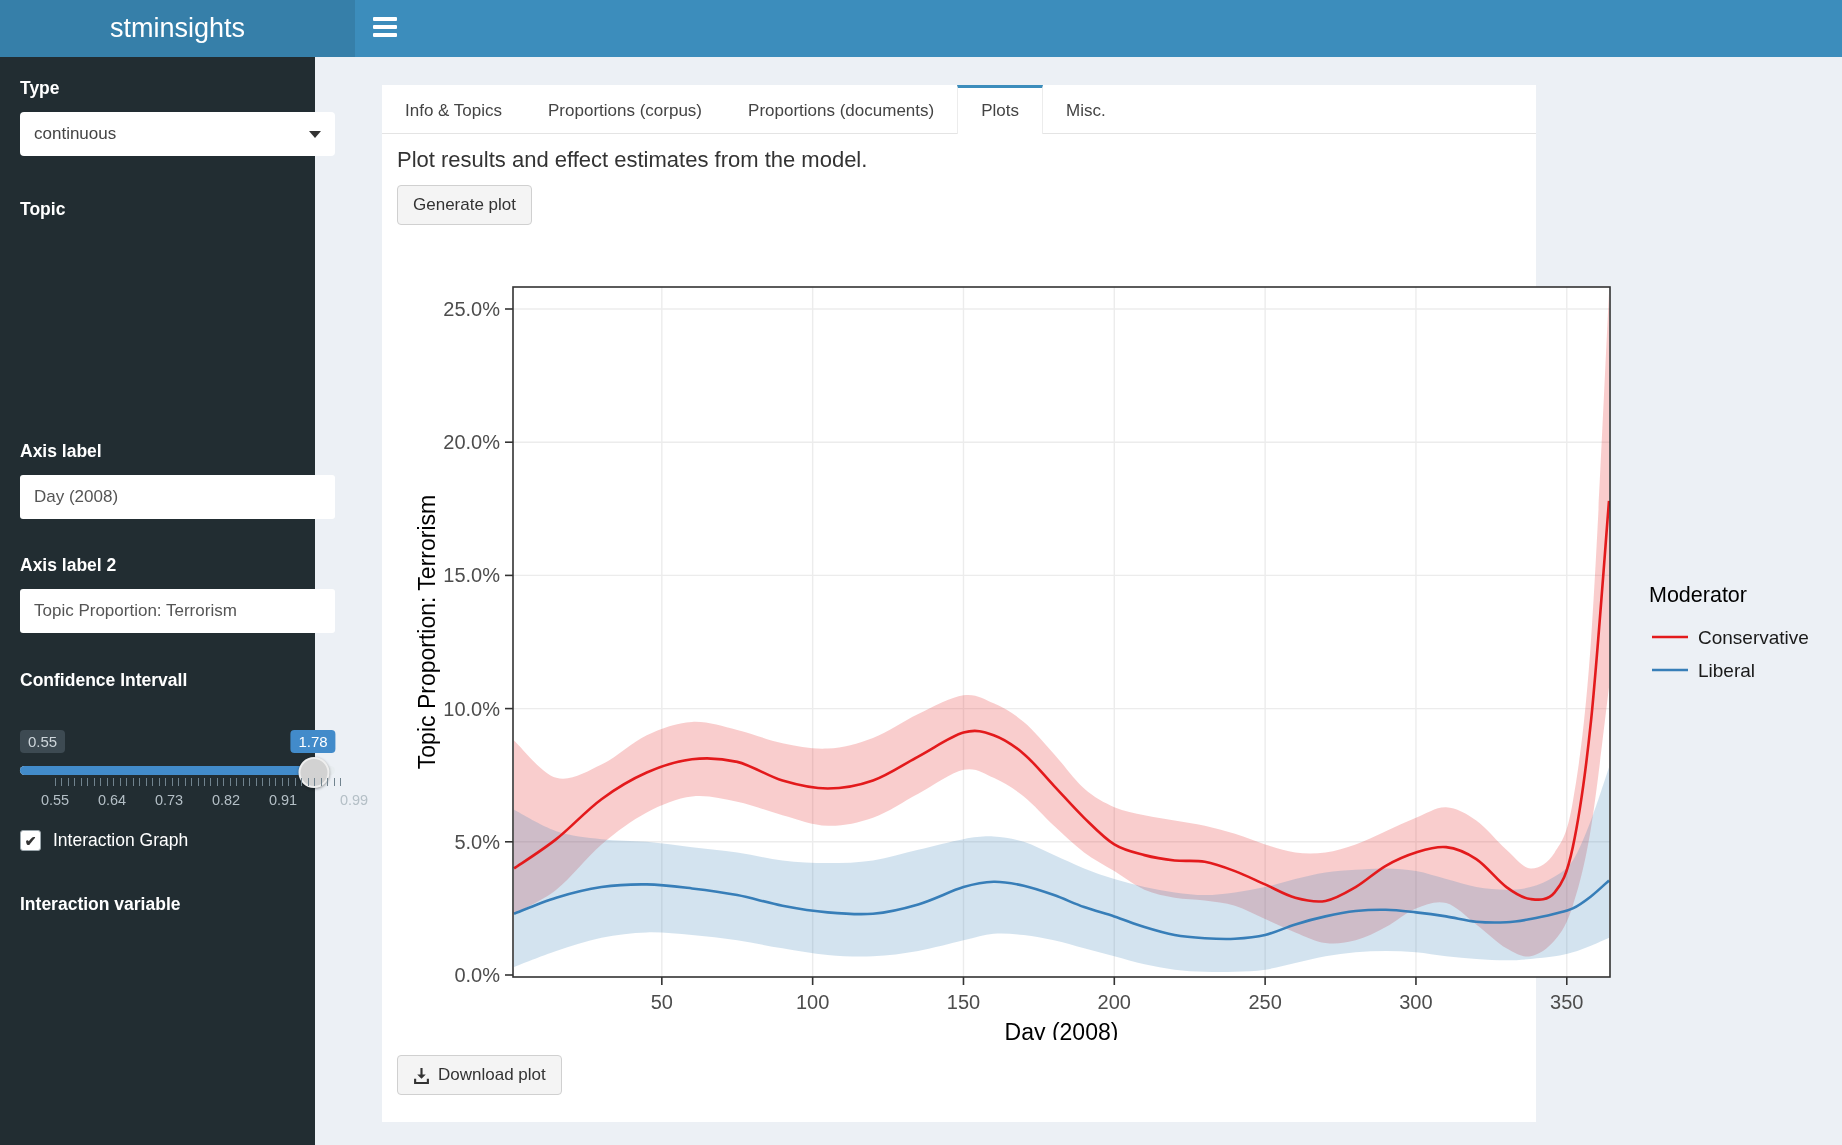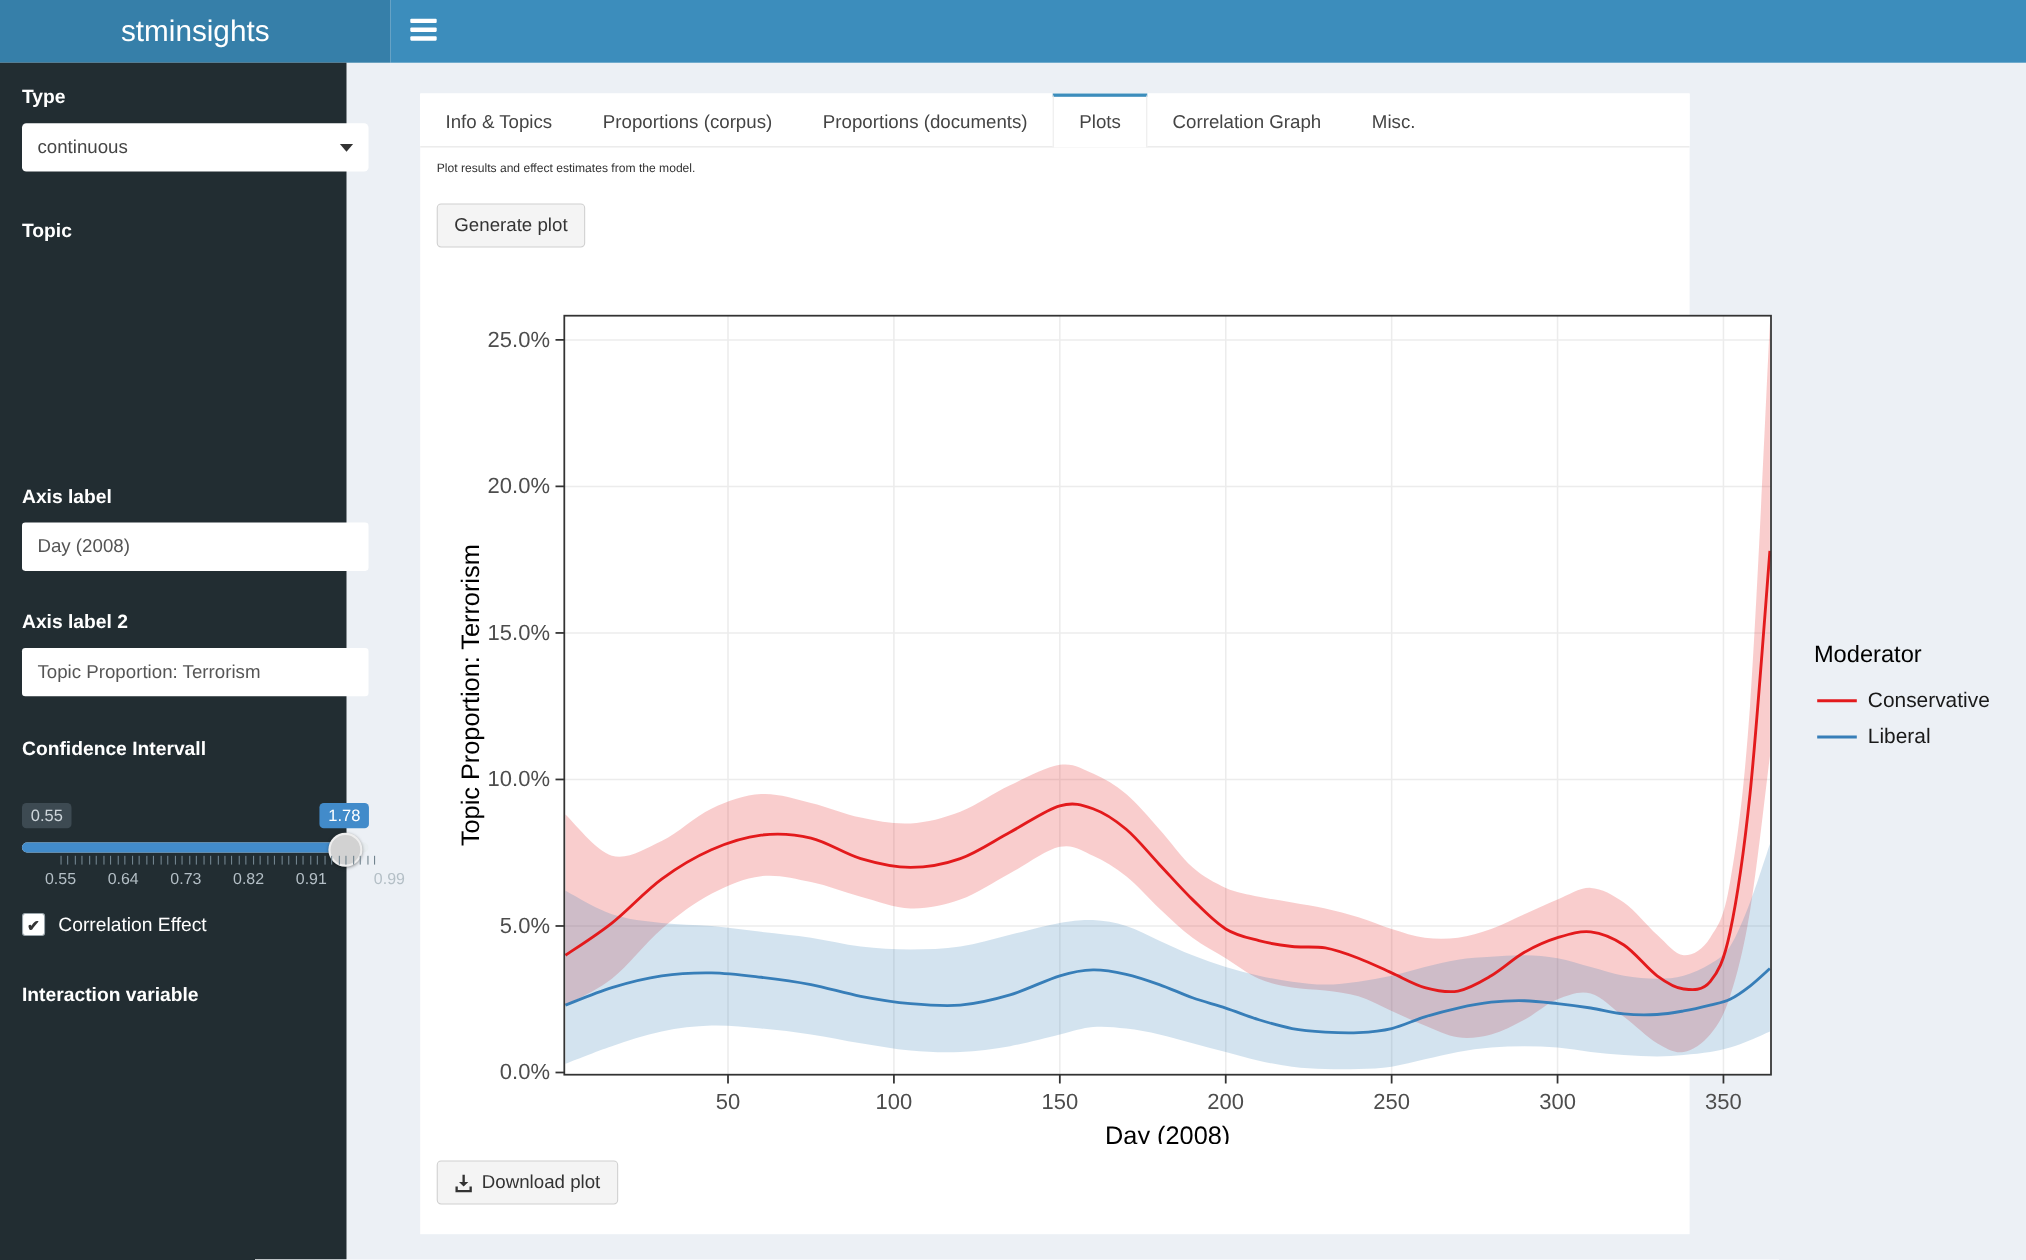--- a/index.html
+++ b/index.html
@@ -40,21 +40,21 @@
          margin-right:12px;display:flex;align-items:center;justify-content:center;
          font-size:14px;color:#333;font-weight:bold;}
   .cbbox.checked::after{content:"\2714";}
   .cbrow span.cblabel{color:#fff;font-size:17.5px;}
   
   .box{position:absolute;left:382px;top:85px;width:1154px;height:1037px;background:#fff;}
   .tabbar{display:flex;height:48px;border-bottom:1px solid #e4e4e4;background:#fff;}
   .tab{display:flex;align-items:center;padding:3px 23px 0 23px;font-size:17px;color:#444;cursor:pointer;}
   .tab.active{border-top:3px solid #3c8dbc;padding-top:0;background:#fff;
               border-left:1px solid #ececec;border-right:1px solid #ececec;margin-bottom:-1px;}
-  .desc{position:absolute;left:15px;top:62px;font-size:11px;color:#333;}
+  .desc{position:absolute;left:15px;top:62px;font-size:22px;color:#333;}
   .btn{display:inline-flex;align-items:center;gap:8px;background:#f4f4f4;border:1px solid #d0d0d0;
        border-radius:4px;font-size:17px;color:#333;padding:9px 15px;cursor:pointer;
        font-family:"Liberation Sans",sans-serif;}
   .gen-btn{position:absolute;left:15px;top:100px;}
   .dl-btn{position:absolute;left:15px;top:970px;}
   #plot{position:absolute;left:0;top:155px;}
 </style>
 </head>
 <body>
 
@@ -153,35 +153,34 @@
           <span class="glabel" style="left: 114px;">0.73</span>
           <span class="glabel" style="left: 171px;">0.82</span>
           <span class="glabel" style="left: 228px;">0.91</span>
           <span class="glabel" style="left: 299px; text-align: right;">0.99</span>
         </div>
     </div>
   </div>
 
   <div class="cbrow" style="top:773px;">
     <span class="cbbox checked"></span>
-    <span class="cblabel">Correlation Effect</span>
+    <span class="cblabel">Interaction Graph</span>
   </div>
 
   <div class="group" style="top:837px;">
     <label>Interaction variable</label>
   </div>
 </div>
 
 <div class="box">
   <div class="tabbar" id="tabbar">
       <div class="tab">Info &amp; Topics</div>
       <div class="tab">Proportions (corpus)</div>
       <div class="tab">Proportions (documents)</div>
       <div class="tab active">Plots</div>
-      <div class="tab">Correlation Graph</div>
       <div class="tab">Misc.</div>
     </div>
 
   <div class="desc">Plot results and effect estimates from the model.</div>
 
   <button class="btn gen-btn">
     <span>Generate plot</span>
   </button>
 
   <svg id="plot" width="1433" height="800" viewBox="382 240 1433 800">

